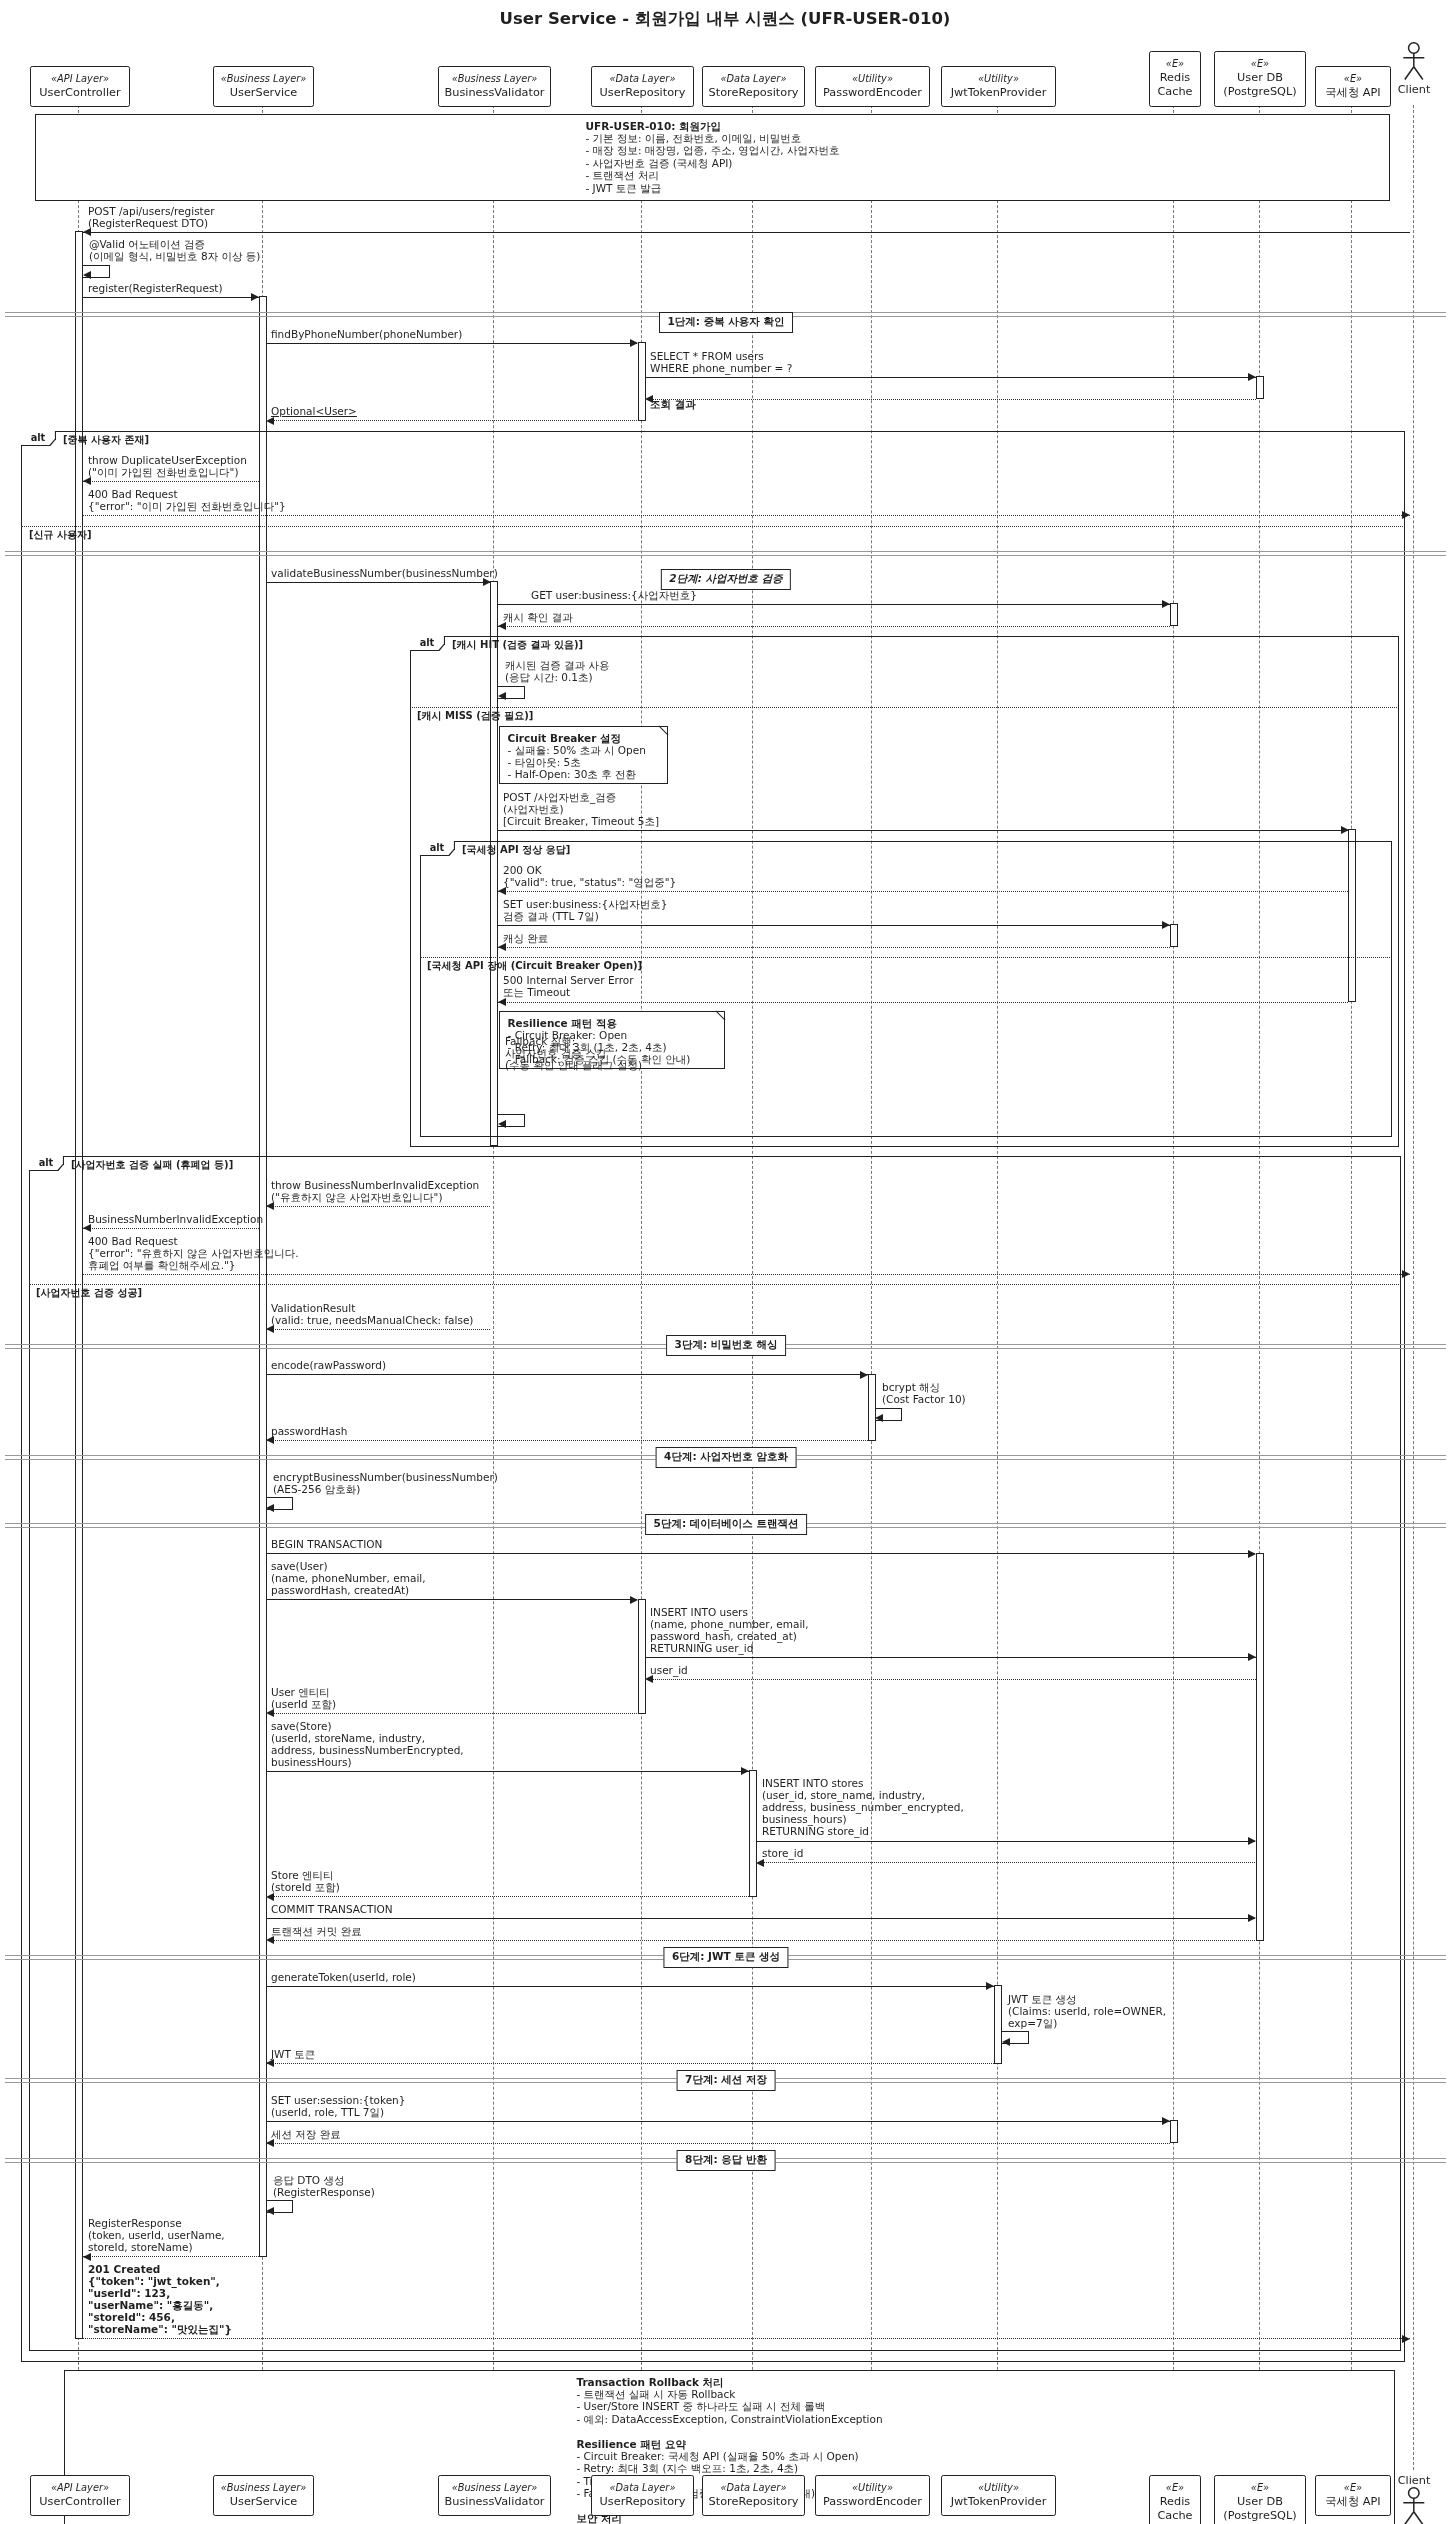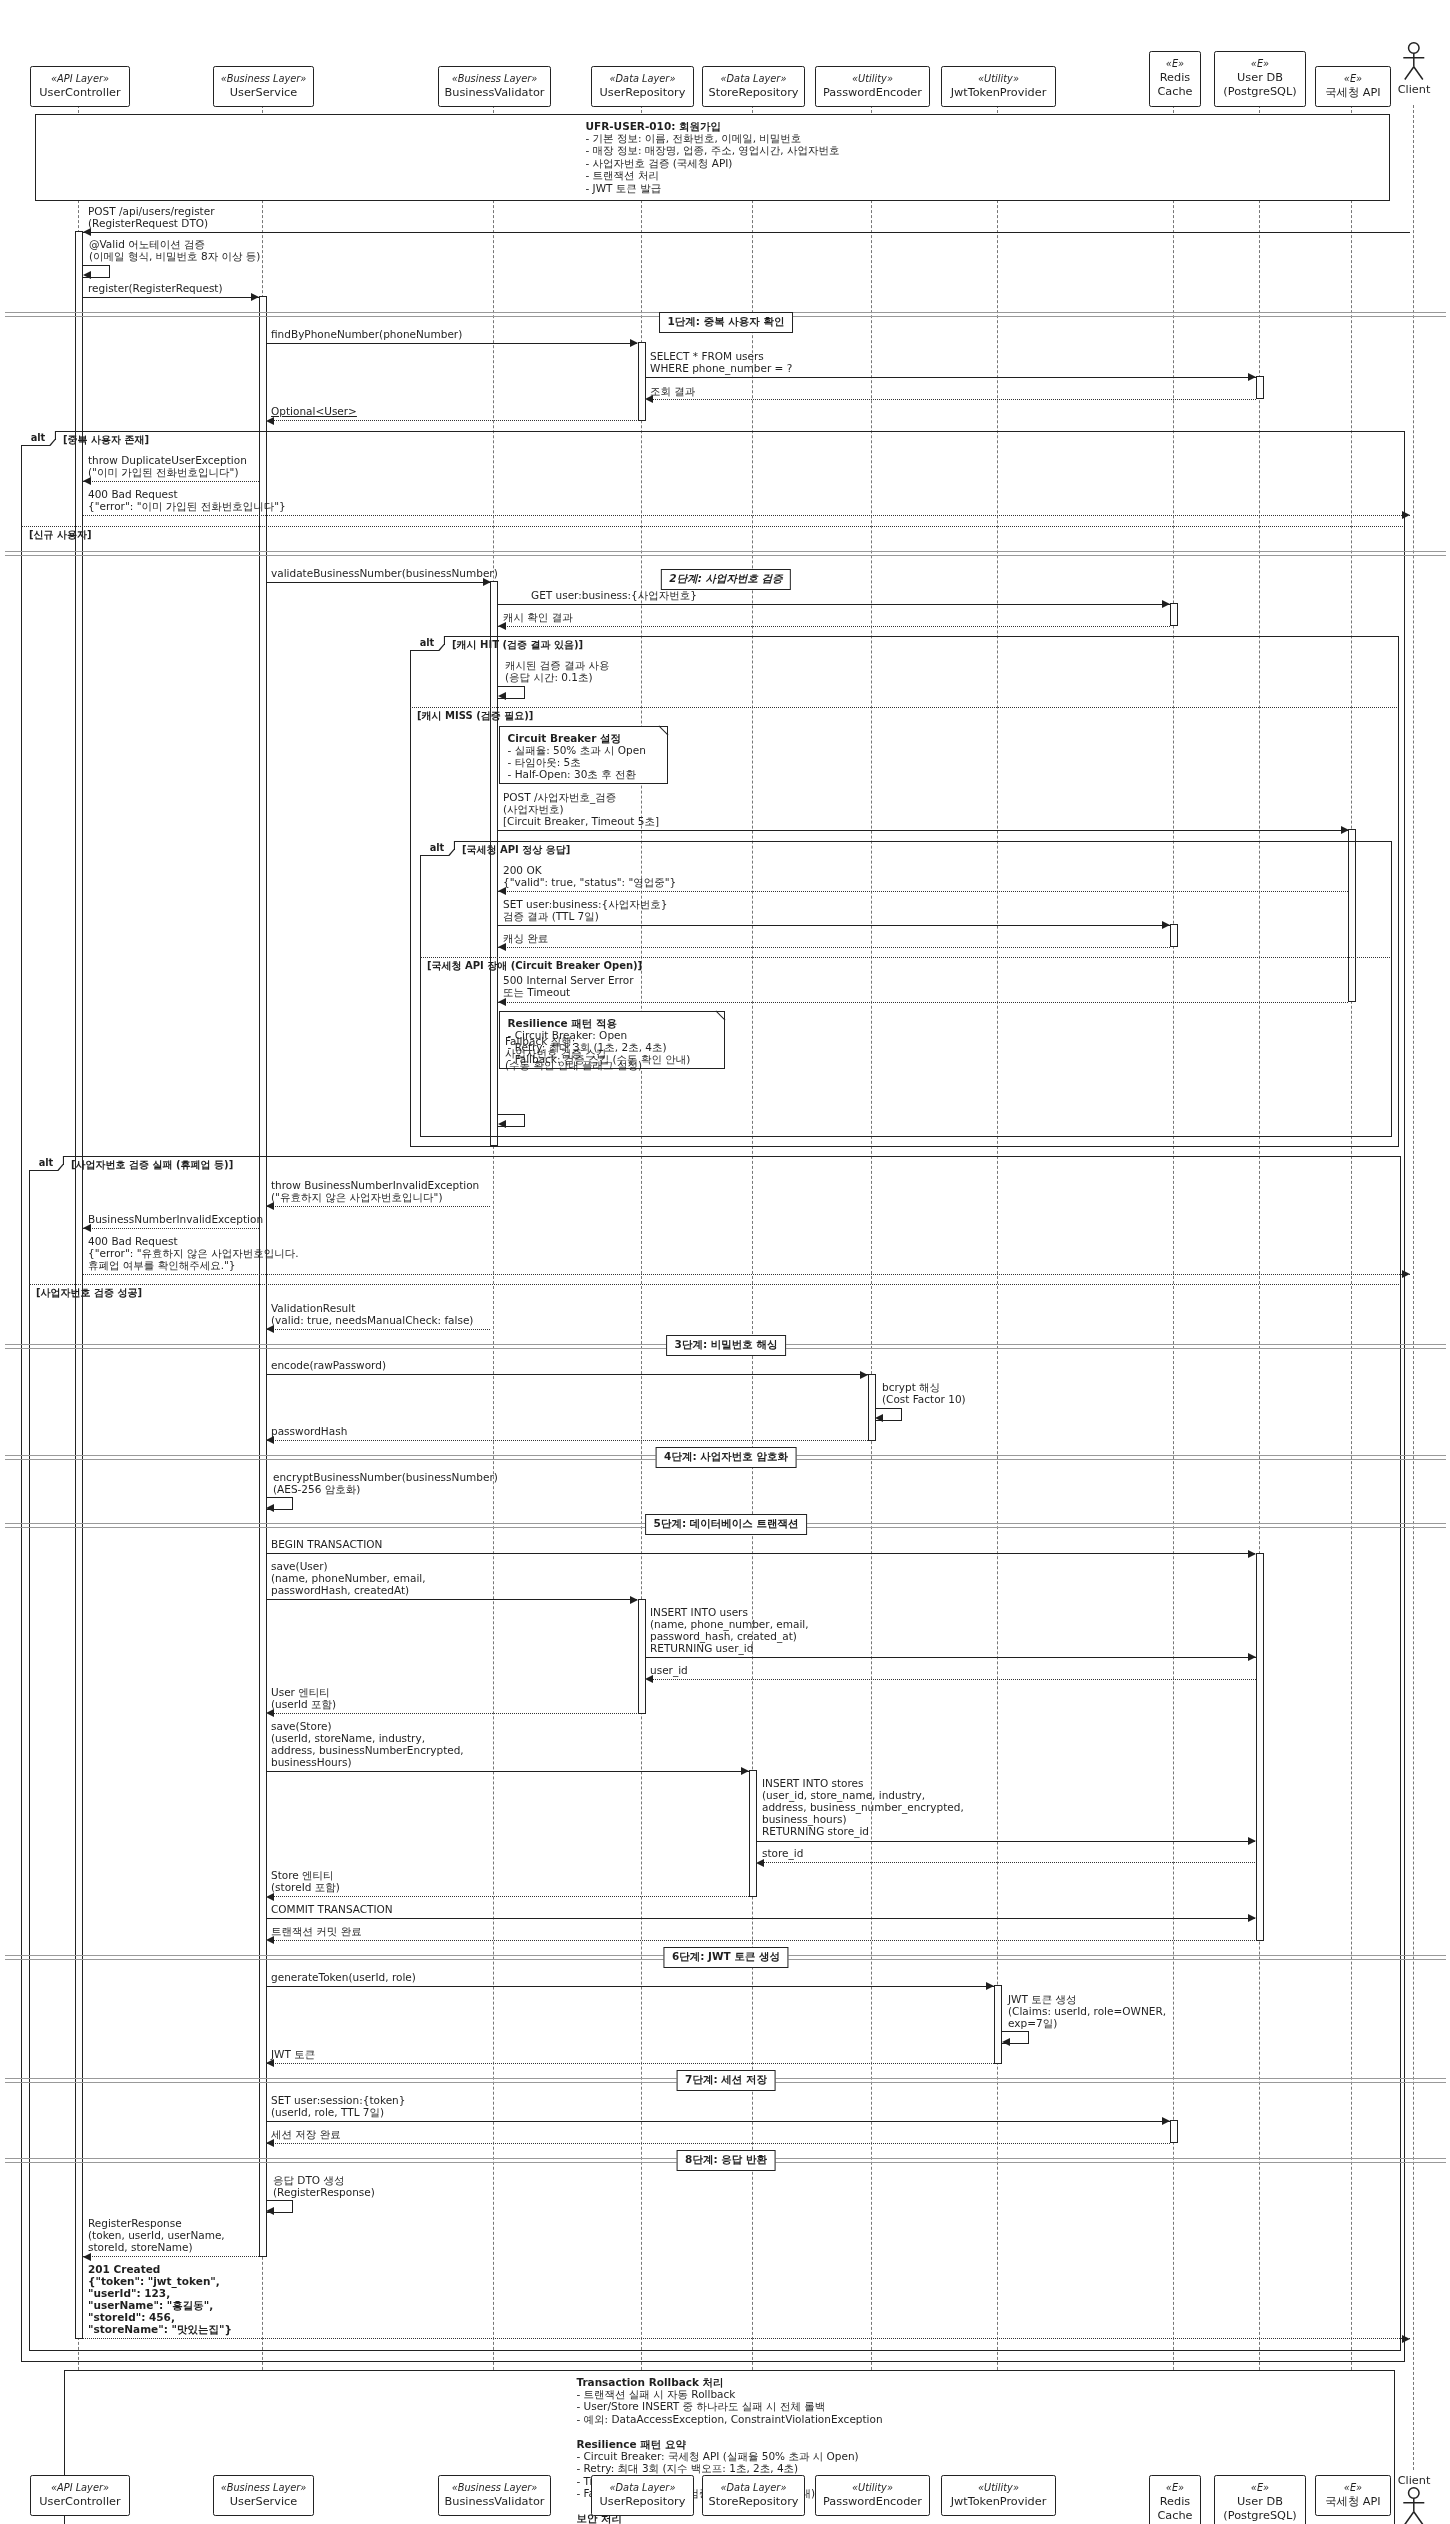--- a/index.html
+++ b/index.html
@@ -43,20 +43,21 @@
   .bnote .inner{display:inline-block;text-align:left;font-size:10.5px;line-height:12.4px;
         padding:4.5px 7.5px;white-space:pre;}
   .b{font-weight:bold;}
   .actor-label{position:absolute;font-size:11.3px;z-index:6;transform:translateX(-50%);white-space:pre;}
   svg.actor{position:absolute;z-index:6;}
 </style>
 </head>
 <body>
 
 <div id="stage">
+  <div id="title">User Service - 회원가입 내부 시퀀스 (UFR-USER-010)</div>
 <div class="lifeline" style="left: 78px; top: 105px; height: 2365px;"></div>
     <div class="lifeline" style="left: 262px; top: 105px; height: 2365px;"></div>
     <div class="lifeline" style="left: 493px; top: 105px; height: 2365px;"></div>
     <div class="lifeline" style="left: 641px; top: 105px; height: 2365px;"></div>
     <div class="lifeline" style="left: 752px; top: 105px; height: 2365px;"></div>
     <div class="lifeline" style="left: 871px; top: 105px; height: 2365px;"></div>
     <div class="lifeline" style="left: 997px; top: 105px; height: 2365px;"></div>
     <div class="lifeline" style="left: 1173px; top: 105px; height: 2365px;"></div>
     <div class="lifeline" style="left: 1259px; top: 105px; height: 2365px;"></div>
     <div class="lifeline" style="left: 1351px; top: 105px; height: 2365px;"></div>
@@ -175,21 +176,21 @@
     <div class="ah r" style="left: 251px; top: 293px;"></div>
     <div class="divline" style="top: 312px;"></div>
     <div class="divlabel" style="top: 312px;">1단계: 중복 사용자 확인</div>
     <div class="mlabel" style="left: 271px; top: 328px;">findByPhoneNumber(phoneNumber)</div>
     <div class="mline solid" style="left: 266px; top: 343px; width: 371px;"></div>
     <div class="ah r" style="left: 630px; top: 339px;"></div>
     <div class="mlabel" style="left: 650px; top: 350px;">SELECT * FROM users
 WHERE phone_number = ?</div>
     <div class="mline solid" style="left: 645px; top: 377px; width: 611px;"></div>
     <div class="ah r" style="left: 1248px; top: 373px;"></div>
-    <div class="mlabel" style="left: 650px; top: 385px;">조회 결과</div>
+    <div class="mlabel" style="left: 650px; top: 398px; font-weight: bold;">조회 결과</div>
     <div class="mline dashed" style="left: 645px; top: 399px; width: 611px;"></div>
     <div class="ah l" style="left: 645px; top: 395px;"></div>
     <div class="mlabel" style="left: 271px; top: 405px; text-decoration: underline;">Optional&lt;User&gt;</div>
     <div class="mline dashed" style="left: 266px; top: 420px; width: 371px;"></div>
     <div class="ah l" style="left: 266px; top: 417px;"></div>
     <div class="pent" style="left: 21px; top: 431px; width: 35px; height: 15px;">
       <div class="in">alt</div>
     </div>
     <div class="guard" style="left: 63px; top: 433px;">[중복 사용자 존재]</div>
     <div class="mlabel" style="left: 88px; top: 454px;">throw DuplicateUserException

